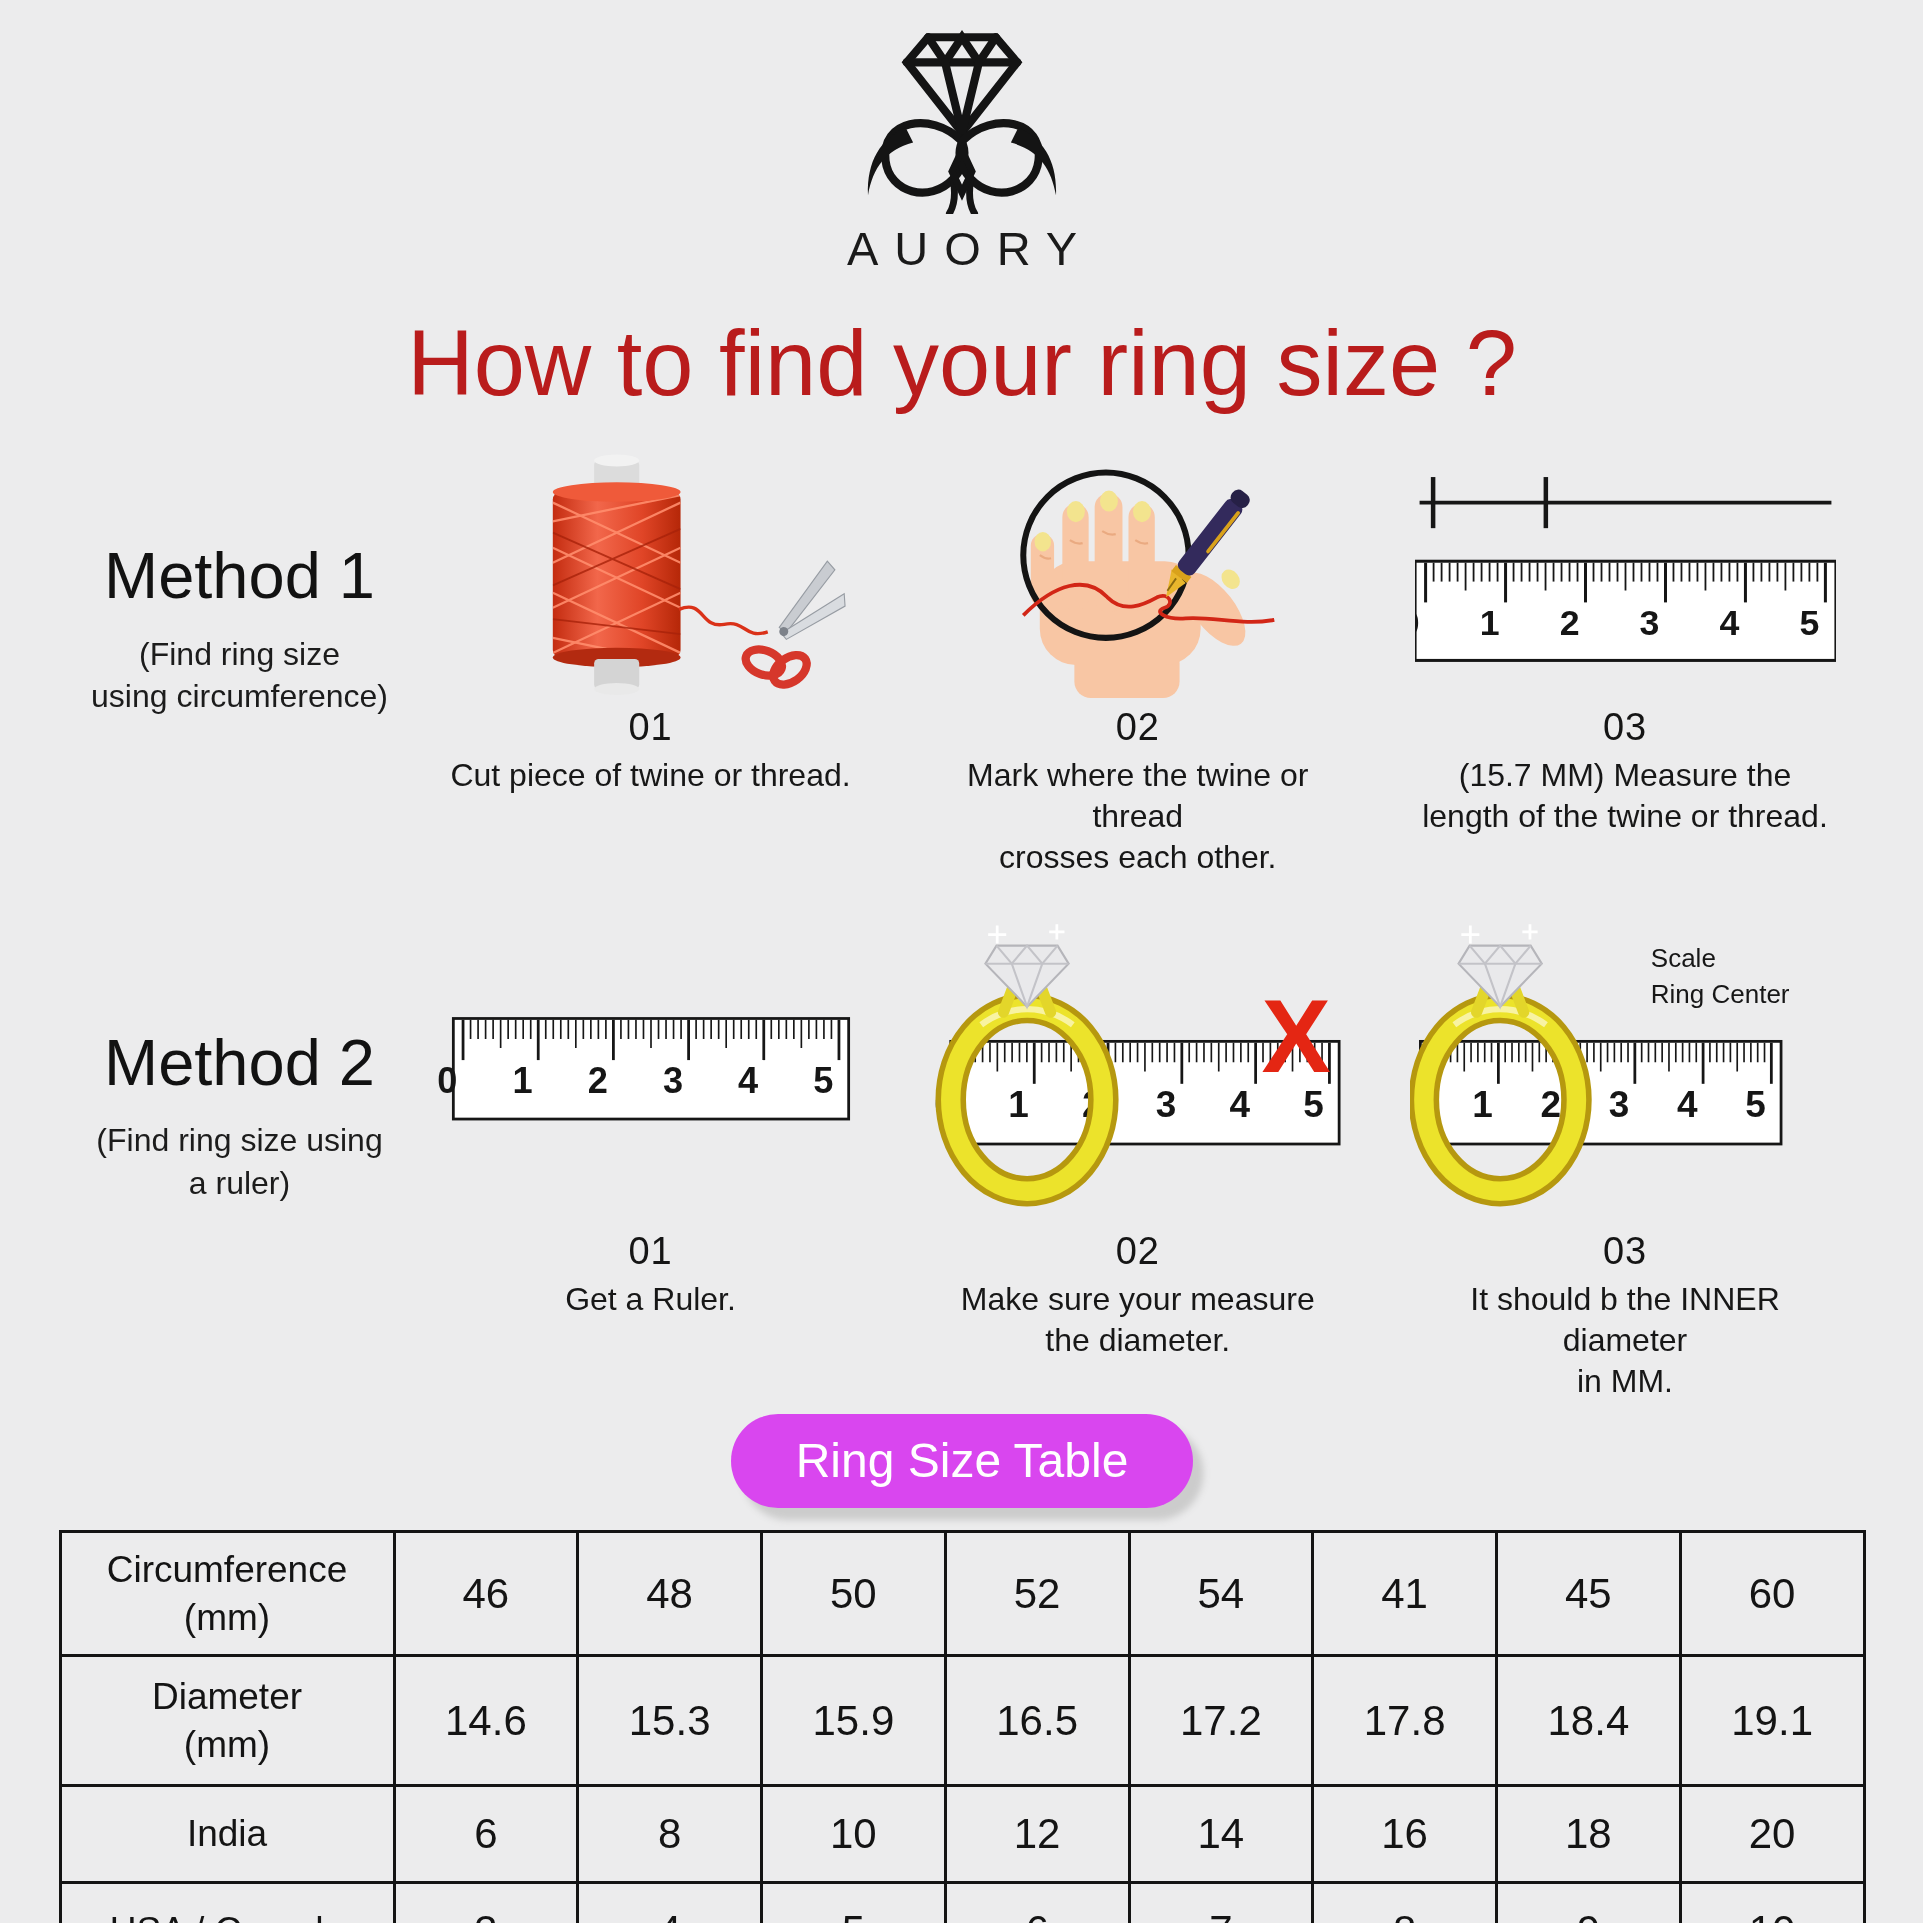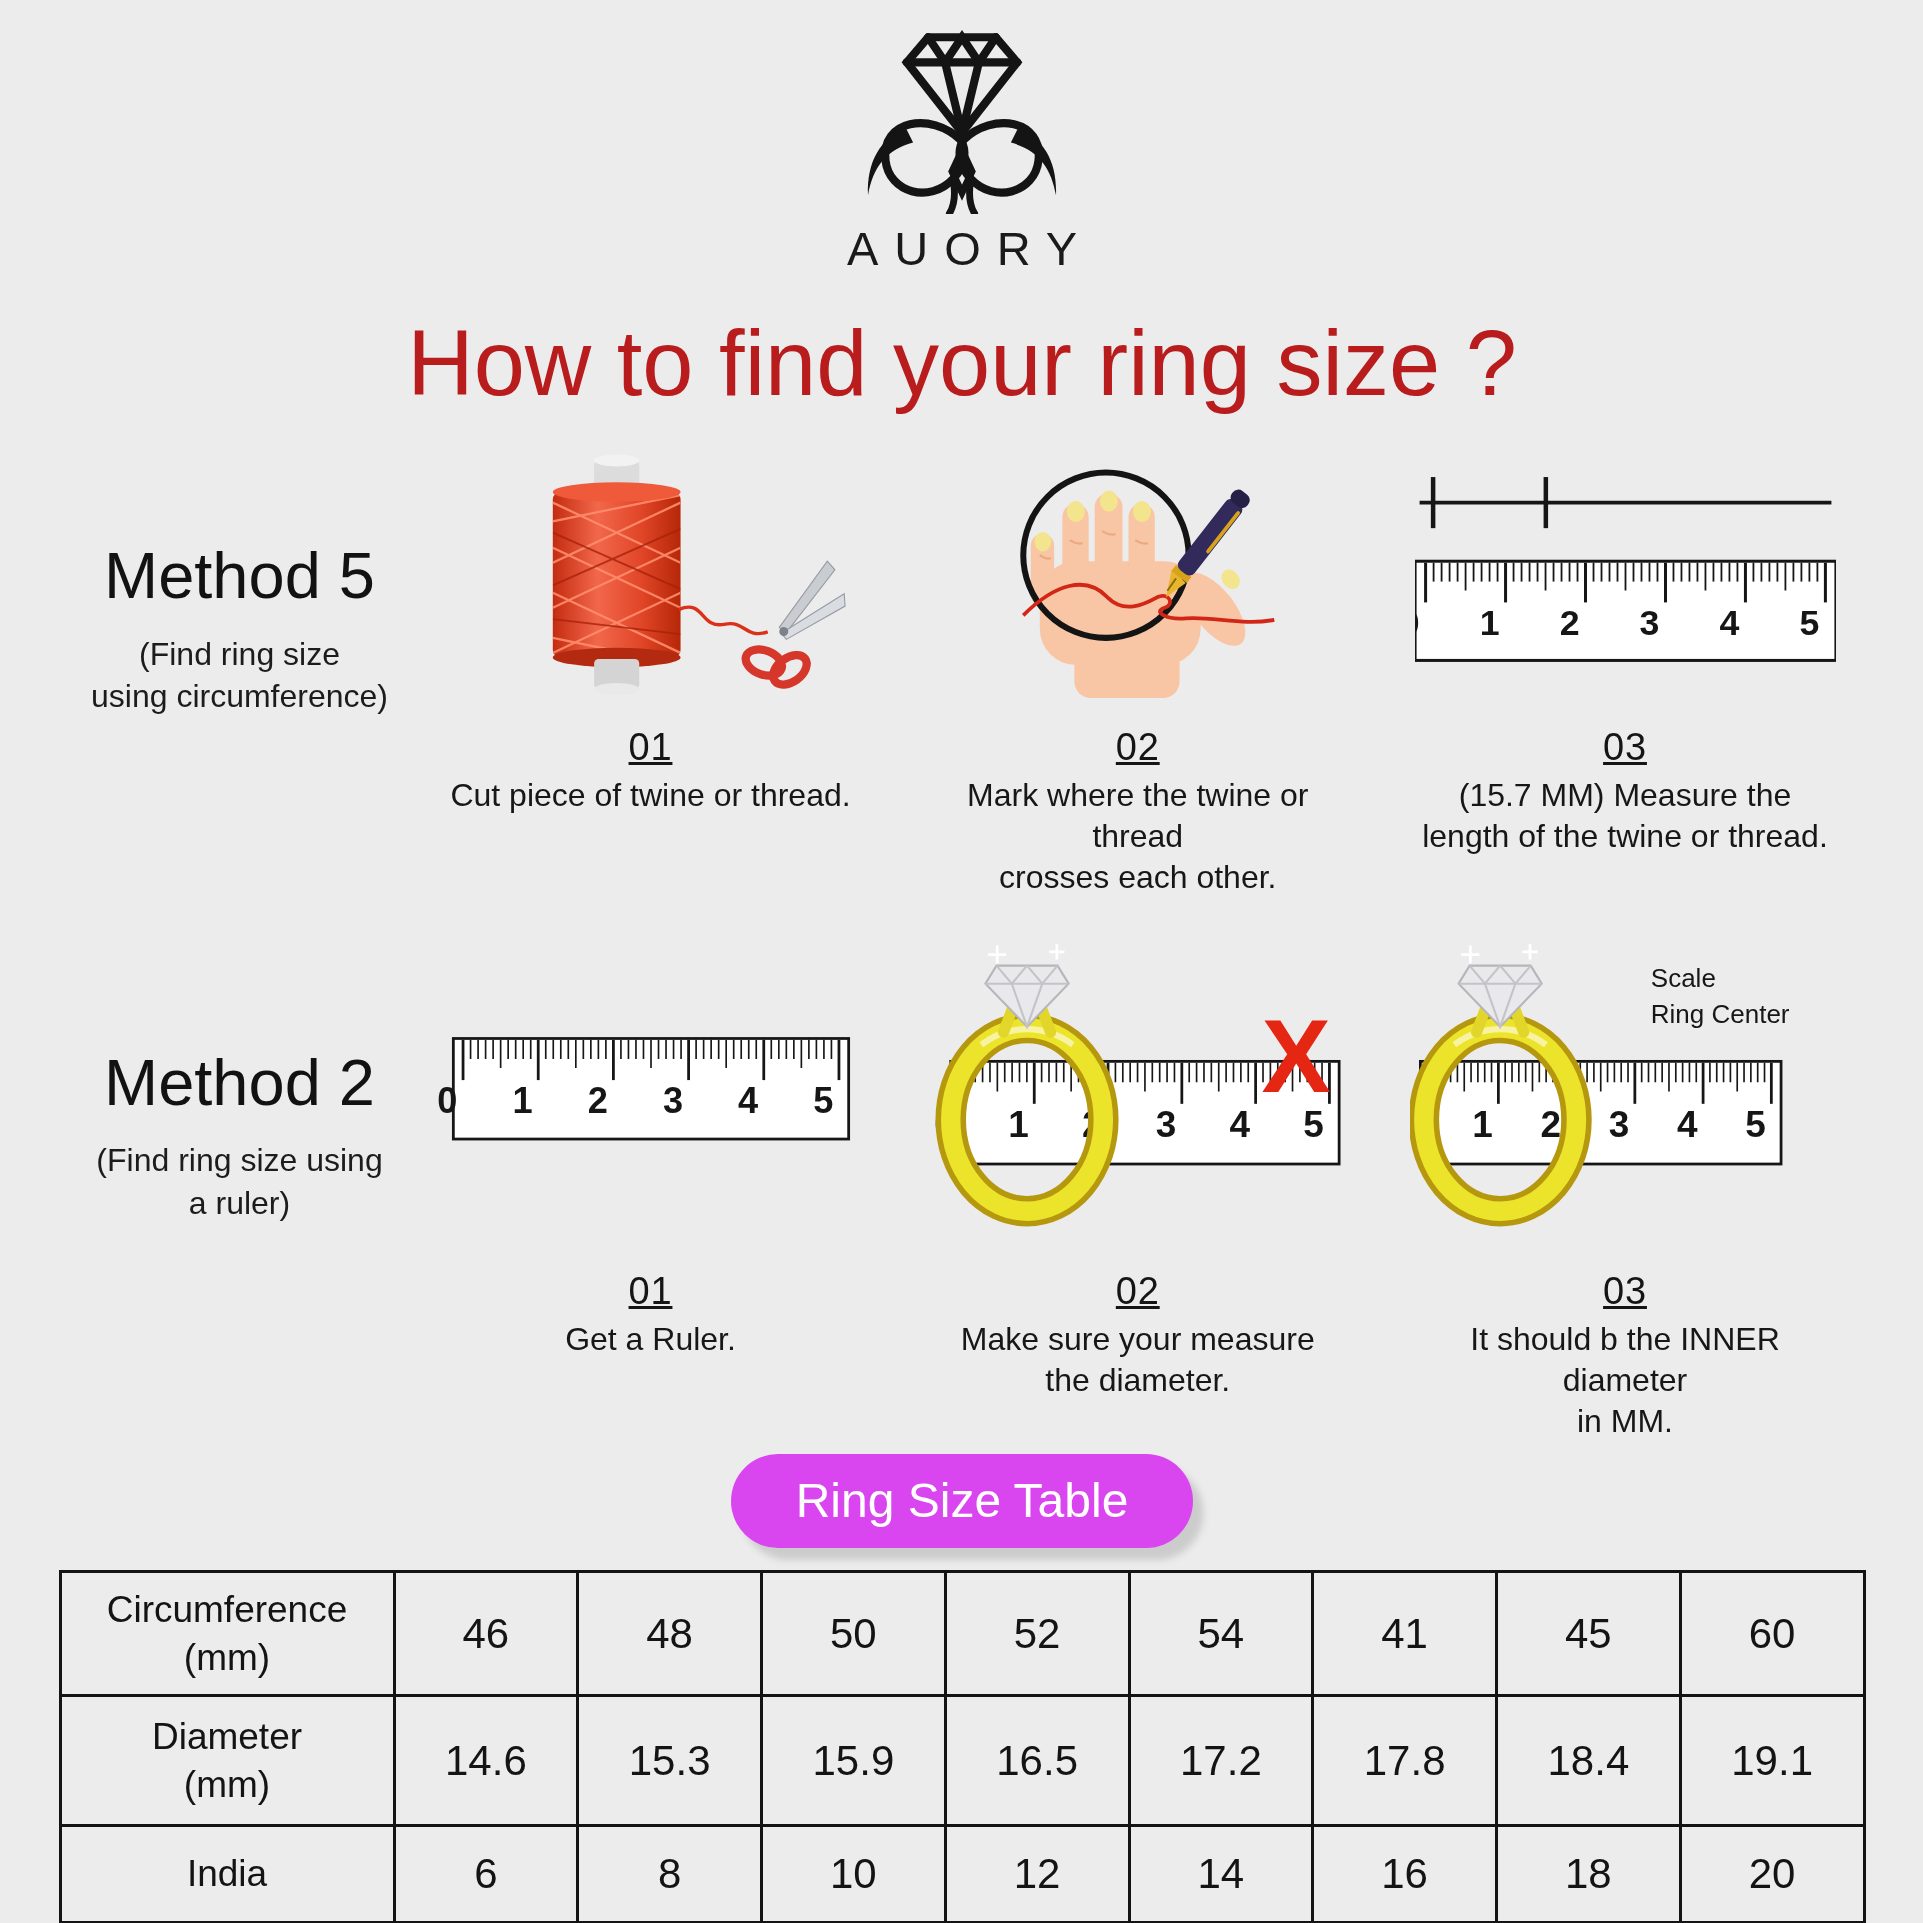--- a/index.html
+++ b/index.html
@@ -26,21 +26,21 @@
   .method-label{width:353px;flex:0 0 auto;text-align:center;}
   .m1 .method-label{padding-top:89px;}
   .m2 .method-label{padding-top:105px;}
   .method-title{font-size:65px;font-weight:500;color:#121212;}
   .method-sub{font-size:32px;margin-top:19.5px;line-height:1.32;white-space:pre-line;color:#1c1c1c;}
   .steps{flex:1;display:flex;justify-content:space-between;margin-left:19.5px;}
   .step{width:430px;text-align:center;position:relative;}
   .step-icon{display:flex;align-items:center;justify-content:center;}
   .m1 .step-icon{height:249px;}
   .m2 .step-icon{height:302px;}
-  .step-number{font-size:38px;margin-top:28px;letter-spacing:0.8px;color:#151515;text-decoration:underline;}
+  .step-number{font-size:38px;margin-top:8px;letter-spacing:0.8px;color:#151515;}
   .step-caption{font-size:32px;line-height:1.28;margin-top:6px;white-space:pre-line;color:#171717;}
   .ring-annotation{
     position:absolute;top:20px;left:56%;width:44%;
     font-size:26px;line-height:1.4;white-space:pre-line;text-align:left;color:#171717;
   }
   
   .button-row{text-align:center;margin-top:12px;}
   .table-button{
     display:inline-block;background:#d946ef;color:#ffffff;
     font-size:48px;padding:19.5px 65px;border-radius:57px;
@@ -110,21 +110,21 @@
     <path d="M70,162 C 30,180 8,216 10,270 C 18,226 38,198 82,186 Z" fill="#141414"></path>
     <path d="M250,162 C 290,180 312,216 310,270 C 302,226 282,198 238,186 Z" fill="#141414"></path>
   </svg>
   <div class="brand-name">AUORY</div>
 </div>
 
 <div class="page-title">How to find your ring size ?</div>
 
 <div class="method-row m1">
   <div class="method-label">
-    <div class="method-title">Method 5</div>
+    <div class="method-title">Method 1</div>
     <div class="method-sub">(Find ring size
 using circumference)</div>
   </div>
   <div class="steps">
 
     <div class="step">
       <div class="step-icon">
         <svg width="421" height="248" viewBox="0 0 560 330">
           <rect x="205" y="14" width="60" height="44" rx="6" fill="#dcdcdc"></rect>
           <ellipse cx="235" cy="14" rx="30" ry="8" fill="#f2f2f2"></ellipse>

